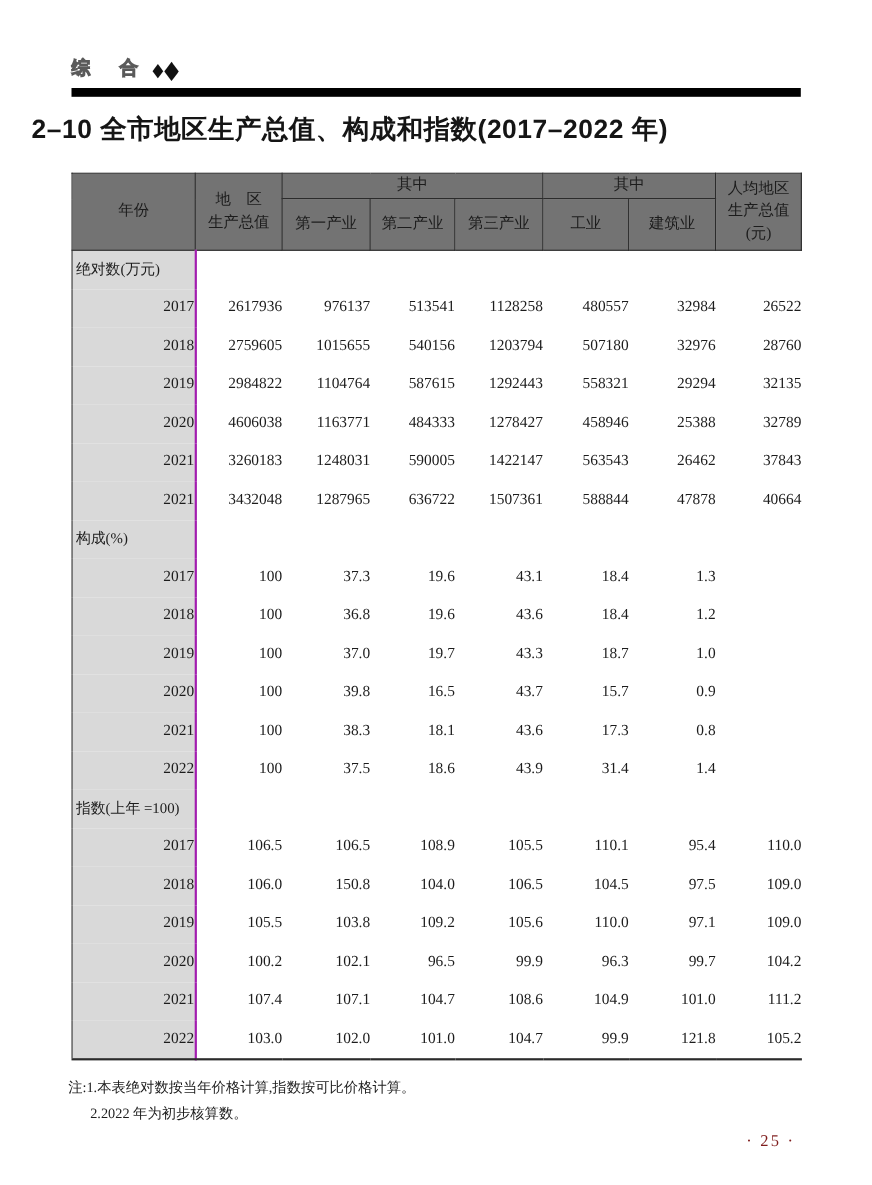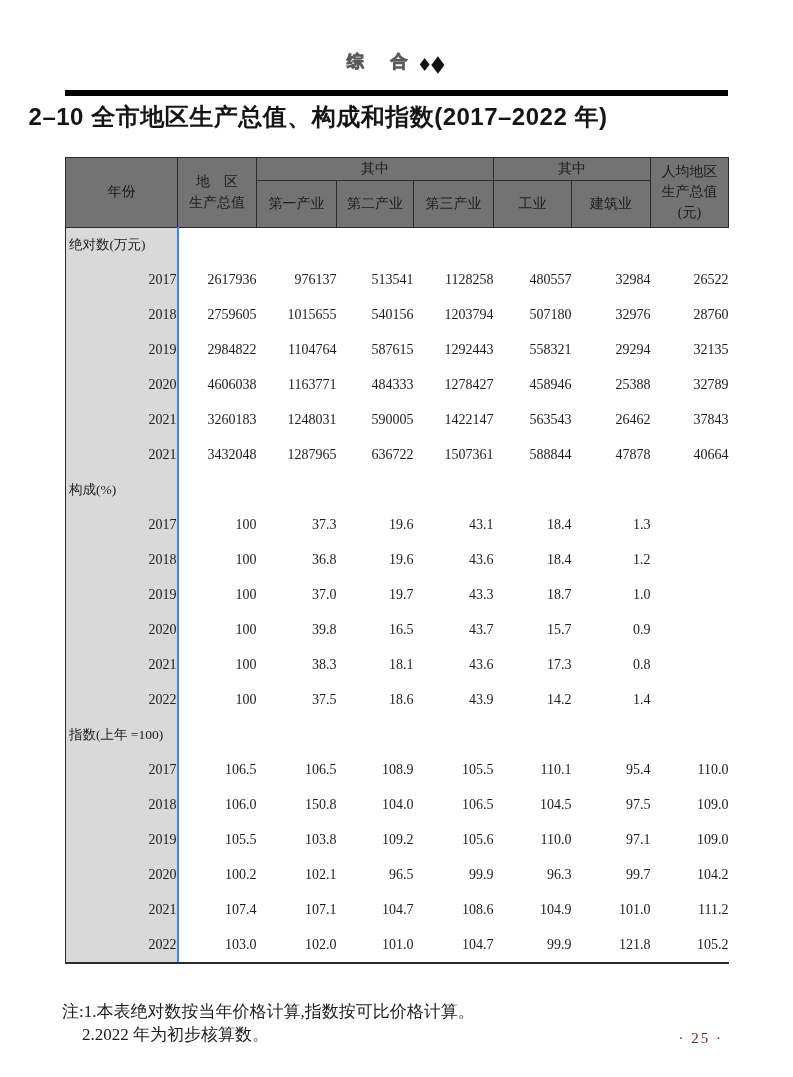--- a/index.html
+++ b/index.html
@@ -7,23 +7,23 @@
     position:relative;
     width:793px;height:1077px;
     background:#ffffff;
     font-family:"Liberation Serif","DejaVu Serif",serif;
     color:#1c1c1c;
     overflow:hidden;
   }
   
   .topbar{
     position:absolute;left:65px;top:48px;width:663px;
-    border-bottom:6px solid #000000;
-    text-align:center;
-    padding-bottom:14px;
+    border-bottom:8px solid #000000;
+    text-align:left;
+    padding-bottom:4px;
     height:28px;
     line-height:28px;
     white-space:nowrap;
   }
   .hdr-label{
     font-family:"Liberation Sans","DejaVu Sans",sans-serif;
     font-weight:700;font-size:17px;
     letter-spacing:11px;
     color:#777;
     vertical-align:2px;
@@ -59,40 +59,40 @@
     padding:0;
     line-height:1.45;
   }
   tr.h1{height:23px;}
   tr.h2{height:47px;}
   table.stat td{padding:0;}
   tbody tr{height:35px;}
   td.ycol{
     background:#d9d9d9;
     border-left:1px solid #2b2b2b;
-    border-right:2px solid #3b82f6;
+    border-right:2px solid #a21caf;
   }
   td.ycol.label{
     text-align:left;
     padding-left:3px;
     white-space:nowrap;
     font-size:13.5px;
   }
   td.ycol.year{
     text-align:right;
   }
   td.num{
     text-align:right;
     padding-right:4px;
   }
   tbody tr:last-child td{border-bottom:2px solid #2b2b2b;}
   
   .notes{
-    position:absolute;left:62px;top:1000px;width:600px;
-    font-size:17px;line-height:23px;color:#1c1c1c;
+    position:absolute;left:62px;top:977px;width:600px;
+    font-size:13px;line-height:23px;color:#1c1c1c;
   }
   .note2{padding-left:20px;}
   
   .pageno{
     position:absolute;top:1030px;right:70px;
     font-size:15px;color:#7f1d1d;
     letter-spacing:2px;
   }
 </style>
 </head>
@@ -270,21 +270,21 @@
           <td class="num">17.3</td>
           <td class="num">0.8</td>
           <td class="num"></td>
         </tr>
         <tr>
           <td class="ycol year">2022</td>
           <td class="num">100</td>
           <td class="num">37.5</td>
           <td class="num">18.6</td>
           <td class="num">43.9</td>
-          <td class="num">14.2</td>
+          <td class="num">31.4</td>
           <td class="num">1.4</td>
           <td class="num"></td>
         </tr>
         <tr>
           <td class="ycol label">指数(上年 =100)</td>
           <td class="num"></td>
           <td class="num"></td>
           <td class="num"></td>
           <td class="num"></td>
           <td class="num"></td>

